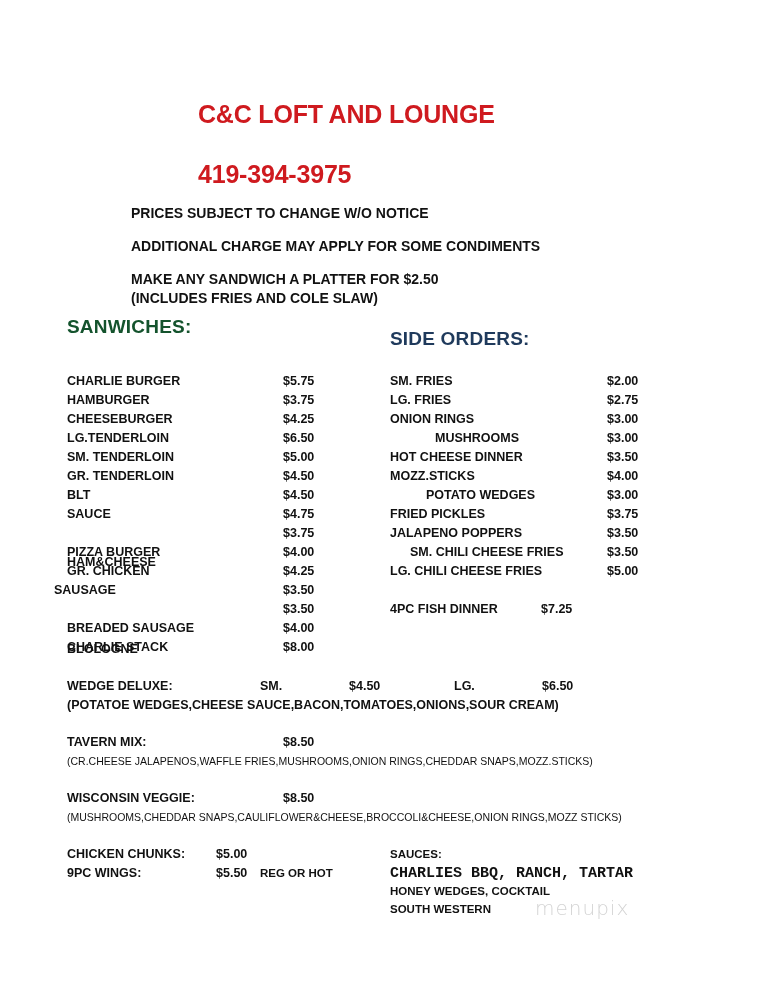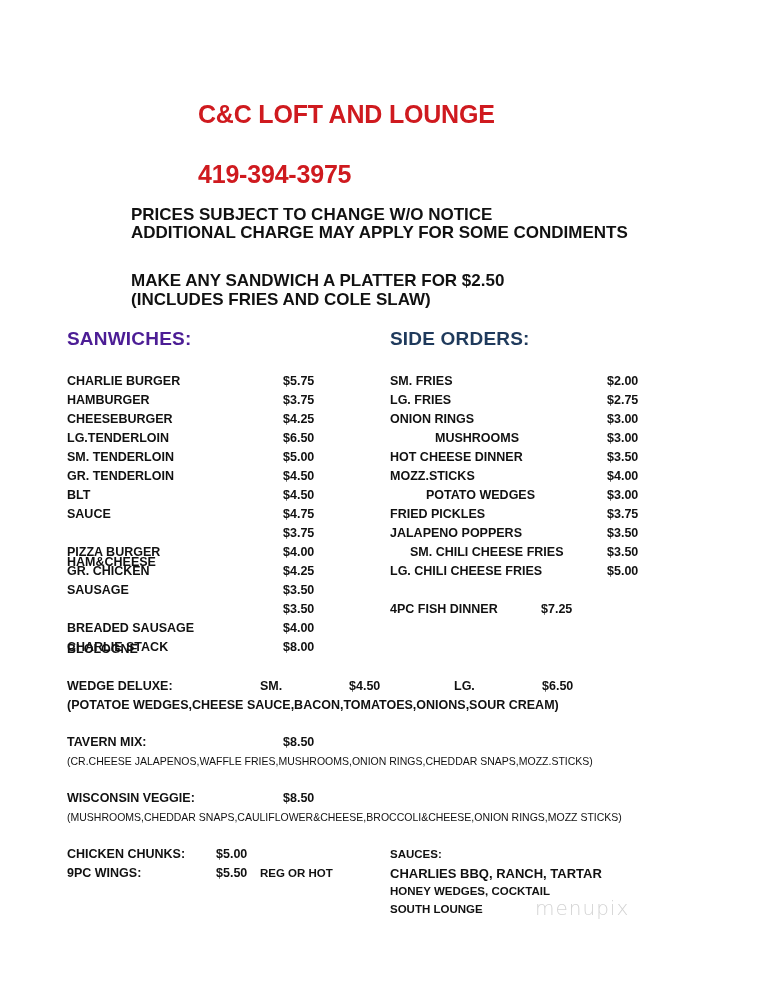--- a/index.html
+++ b/index.html
@@ -5,42 +5,42 @@
   html, body { margin: 0; padding: 0; background: #ffffff; }
   body {
     width: 768px; height: 994px; position: relative; overflow: hidden;
     font-family: "Liberation Sans", "DejaVu Sans", sans-serif;
     color: #111111;
   }
   .abs { position: absolute; white-space: nowrap; }
   .title {
     font-weight: bold; font-size: 25px; letter-spacing: -0.2px;
   }
-  .note { font-weight: bold; font-size: 17px; }
+  .note { font-weight: bold; font-size: 14px; }
   .sect { font-weight: bold; font-size: 19px; letter-spacing: 0.2px; }
   .item { font-weight: bold; font-size: 12.5px; }
   .desc { font-size: 10.5px; font-weight: normal; }
   .row { position: absolute; height: 19px; line-height: 19px; }
   .watermark {
     font-family: "DejaVu Sans", sans-serif; font-size: 20px; font-weight: 200;
     letter-spacing: 1px;
   }
 </style>
 </head>
 <body>
 
 <div class="abs title" style="left:198px; top:100px; color:#cf1a1f;">C&amp;C LOFT AND LOUNGE</div>
 <div class="abs title" style="left:198px; top:140px; color:#cf1a1f;margin-top:20px;">419-394-3975</div>
 
 <div class="abs note" style="left:131px; top:205px;">PRICES SUBJECT TO CHANGE W/O NOTICE</div>
-<div class="abs note" style="left:131px; top:223px;">ADDITIONAL CHARGE MAY APPLY FOR SOME CONDIMENTS</div>
+<div class="abs note" style="left:131px; top:238px;">ADDITIONAL CHARGE MAY APPLY FOR SOME CONDIMENTS</div>
 <div class="abs note" style="left:131px; top:271px;">MAKE ANY SANDWICH A PLATTER FOR $2.50</div>
 <div class="abs note" style="left:131px; top:290px;">(INCLUDES FRIES AND COLE SLAW)</div>
 
-<div class="abs sect" style="left:67px; top:328px; color:#4c1d95;">SANWICHES:</div>
+<div class="abs sect" style="left:67px; top:316px; color:#14532d;">SANWICHES:</div>
 <div class="abs sect" style="left:390px; top:328px; color:#1f3a5c;">SIDE ORDERS:</div>
 
 <div>
   <div class="row item" style="left:67px; top:372px;"><span>CHARLIE BURGER</span></div>
   <div class="row item" style="left:283px; top:372px;">$5.75</div>
   <div class="row item" style="left:67px; top:391px;"><span>HAMBURGER</span></div>
   <div class="row item" style="left:283px; top:391px;">$3.75</div>
   <div class="row item" style="left:67px; top:410px;"><span>CHEESEBURGER</span></div>
   <div class="row item" style="left:283px; top:410px;">$4.25</div>
   <div class="row item" style="left:67px; top:429px;"><span>LG.TENDERLOIN</span></div>
@@ -52,21 +52,21 @@
   <div class="row item" style="left:67px; top:486px;"><span>BLT</span></div>
   <div class="row item" style="left:283px; top:486px;">$4.50</div>
   <div class="row item" style="left:67px; top:505px;"><span>SAUCE</span></div>
   <div class="row item" style="left:283px; top:505px;">$4.75</div>
   <div class="row item" style="left:67px; top:524px;margin-top:29px;"><span>HAM&amp;CHEESE</span></div>
   <div class="row item" style="left:283px; top:524px;">$3.75</div>
   <div class="row item" style="left:67px; top:543px;"><span>PIZZA BURGER</span></div>
   <div class="row item" style="left:283px; top:543px;">$4.00</div>
   <div class="row item" style="left:67px; top:562px;"><span>GR. CHICKEN</span></div>
   <div class="row item" style="left:283px; top:562px;">$4.25</div>
-  <div class="row item" style="left:67px; top:581px;"><span>SAUSAGE</span></div>
+  <div class="row item" style="left:54px; top:581px;"><span>SAUSAGE</span></div>
   <div class="row item" style="left:283px; top:581px;">$3.50</div>
   <div class="row item" style="left:67px; top:600px;margin-top:40px;"><span>BLOLOGNE</span></div>
   <div class="row item" style="left:283px; top:600px;">$3.50</div>
   <div class="row item" style="left:67px; top:619px;"><span>BREADED SAUSAGE</span></div>
   <div class="row item" style="left:283px; top:619px;">$4.00</div>
   <div class="row item" style="left:67px; top:638px;"><span>CHARLIE STACK</span></div>
   <div class="row item" style="left:283px; top:638px;">$8.00</div>
 </div>
 
 <div>
@@ -121,18 +121,18 @@
 <div>
   <div class="row item" style="left:67px; top:845px;">CHICKEN CHUNKS:</div>
   <div class="row item" style="left:216px; top:845px;">$5.00</div>
   <div class="row item" style="left:67px; top:864px;">9PC WINGS:</div>
   <div class="row item" style="left:216px; top:864px;">$5.50</div>
   <div class="row item" style="left:260px; top:864px; font-size:11.5px;">REG OR HOT</div>
 </div>
 
 <div>
   <div class="row item" style="left:390px; top:845px; font-size:11.5px;">SAUCES:</div>
-  <div class="row item" style="left:390px; top:864px; font-size:13px;">CHARLIES BBQ, RANCH, TARTAR</div>
+  <div class="row item" style="left:390px; top:864px; font-size:15px;font-family:Liberation Mono, monospace;">CHARLIES BBQ, RANCH, TARTAR</div>
   <div class="row item" style="left:390px; top:882px; font-size:11.5px;">HONEY WEDGES, COCKTAIL</div>
-  <div class="row item" style="left:390px; top:900px; font-size:11.5px;">SOUTH LOUNGE</div>
+  <div class="row item" style="left:390px; top:900px; font-size:11.5px;">SOUTH WESTERN</div>
 </div>
 
 <div class="abs watermark" style="left:535px; top:896px; color:#d4d4d4;">menupix</div>
 
 </body></html>

